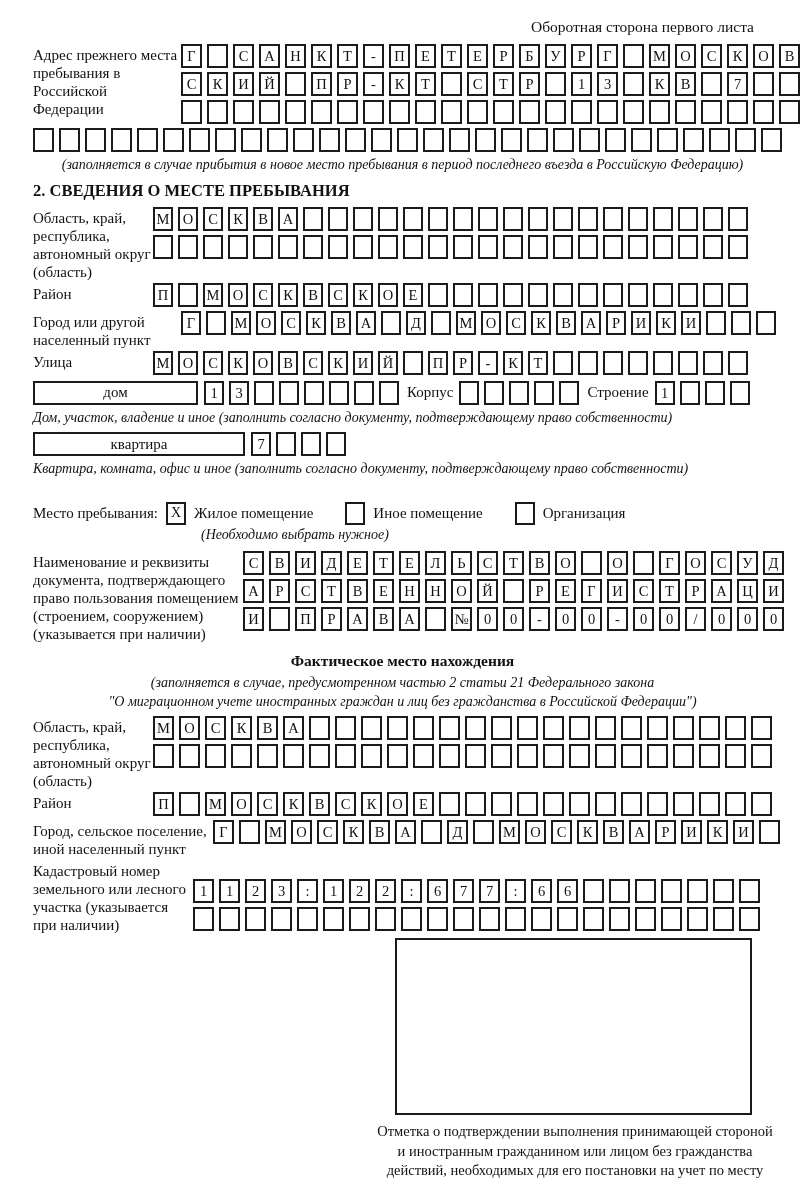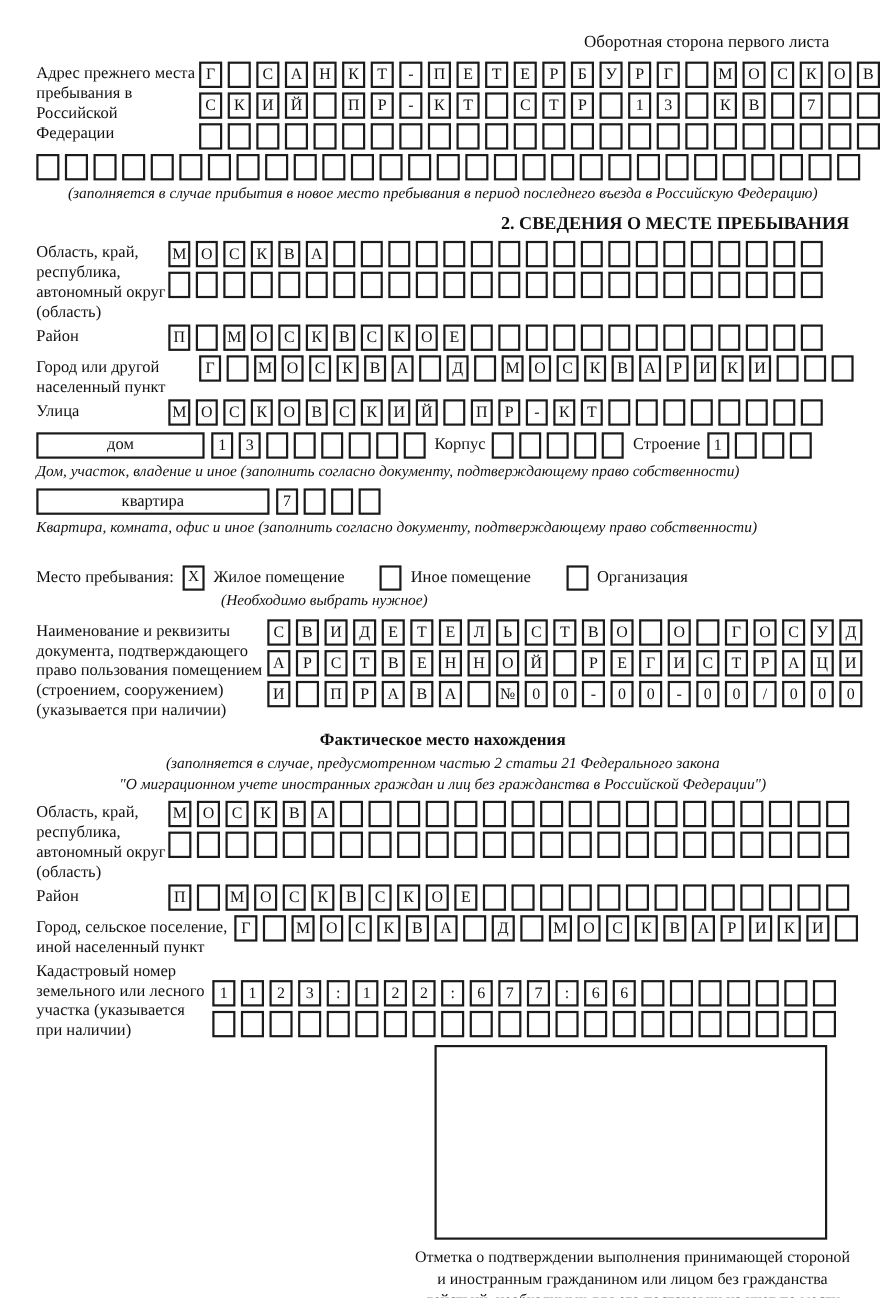--- a/index.html
+++ b/index.html
@@ -1,41 +1,41 @@
 <!DOCTYPE html>
 <html><head>
 <meta charset="utf-8">
 <style>
   html,body { margin:0; padding:0; background:#f4f4f4; }
   .page {
     width:800px; height:1180px; margin:0 auto; background:#ffffff;
-    box-sizing:border-box; padding:12px 28px 0 33px; overflow:hidden;
+    box-sizing:border-box; padding:0 28px 0 33px; overflow:hidden;
     font-family:"Liberation Serif","DejaVu Serif",serif; color:#111;
   }
   .header-note { text-align:right; font-size:15.5px; padding-top:18px; padding-right:18px; }
   .frow { display:flex; align-items:flex-start; }
   .flabel { flex:0 0 auto; font-size:15px; line-height:1.2; padding-top:2px; }
   .w148{width:148px} .w120{width:120px} .w180{width:180px} .w210{width:210px} .w160{width:160px}
   .cellcol { display:flex; flex-direction:column; gap:4px; }
   .cells { display:flex; gap:5px; flex:0 0 auto; }
   .cell {
     box-sizing:border-box; width:20px; height:24px; border:2px solid #1b1b1b;
     font-size:14.5px; line-height:20px; text-align:center; background:#fff; flex:0 0 auto;
   }
   .cw21 .cell { width:21px; }
   .fullrow { margin-top:4px; }
   .note { font-size:14px; margin-top:4px; line-height:1.25;font-style:italic; }
   .tcenter { text-align:center; }
-  .h2 { text-align:right; font-weight:bold; font-size:16.5px; margin:7px 0 6px; }
+  .h2 { text-align:left; font-weight:bold; font-size:16.5px; margin:7px 0 6px; }
   .h3 { text-align:center; font-weight:bold; font-size:15.5px; margin:9px 0 3px; }
   .fieldbox {
     box-sizing:border-box; border:2px solid #1b1b1b; height:24px; display:inline-flex;
     align-items:center; justify-content:center; font-size:15px; flex:0 0 auto; background:#fff;
   }
-  .wb165{width:153px} .wb212{width:212px}
+  .wb165{width:165px} .wb212{width:212px}
   .dom-row { display:flex; align-items:flex-start; margin-top:6px; }
   .inline-label { font-size:15px; margin:3px 6px 0 8px; flex:0 0 auto; }
   .ml6 { margin-left:6px; }
   .checkbox {
     box-sizing:border-box; width:20px; height:23px; border:2px solid #1b1b1b;
     display:inline-flex; align-items:center; justify-content:center;
     font-size:14px; flex:0 0 auto; background:#fff;
   }
   .mesto-row { display:flex; align-items:center; margin-top:24px; }
   .mlabel { font-size:15px; margin-right:8px; }

